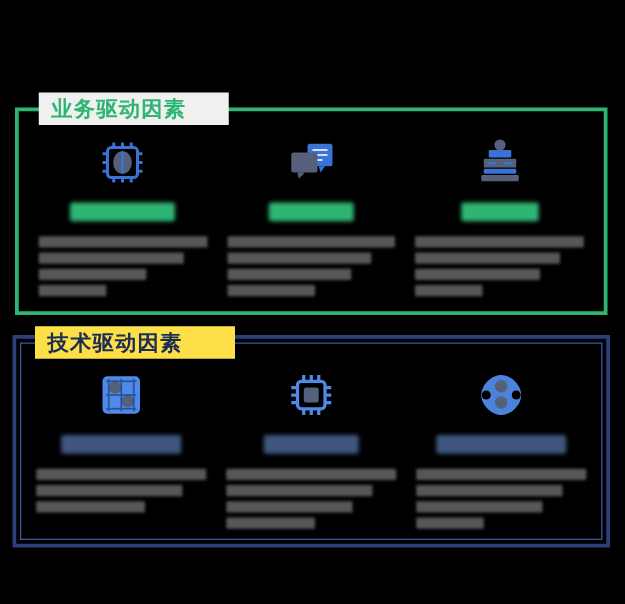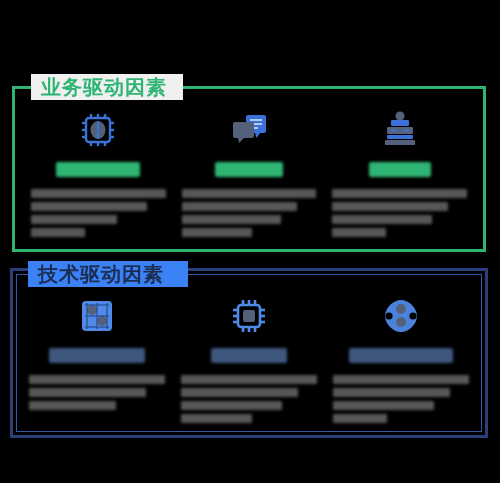--- a/index.html
+++ b/index.html
@@ -54,37 +54,37 @@
 
   
   .panel-title {
     position: absolute;
     box-sizing: border-box;
     height: 26px;
     padding: 0 10px;
     display: flex;
     align-items: center;
     letter-spacing: 1px;
-    font-size: 20px;
+    font-size: 17px;
     font-weight: 700;
     white-space: nowrap;
     z-index: 5;
   }
   .panel-title.business {
     left: 31px;
     top: 74px;
     width: 152px;
     background: #f0f0f0;
     color: #2fb573;
   }
   .panel-title.technical {
     left: 28px;
     top: 261px;
     width: 160px;
-    background: #3b82f6;
+    background: #fde047;
     color: #1b2d52;
   }
 
   
   .cols {
     position: absolute;
     left: 0;
     right: 0;
     top: 0;
     bottom: 0;

